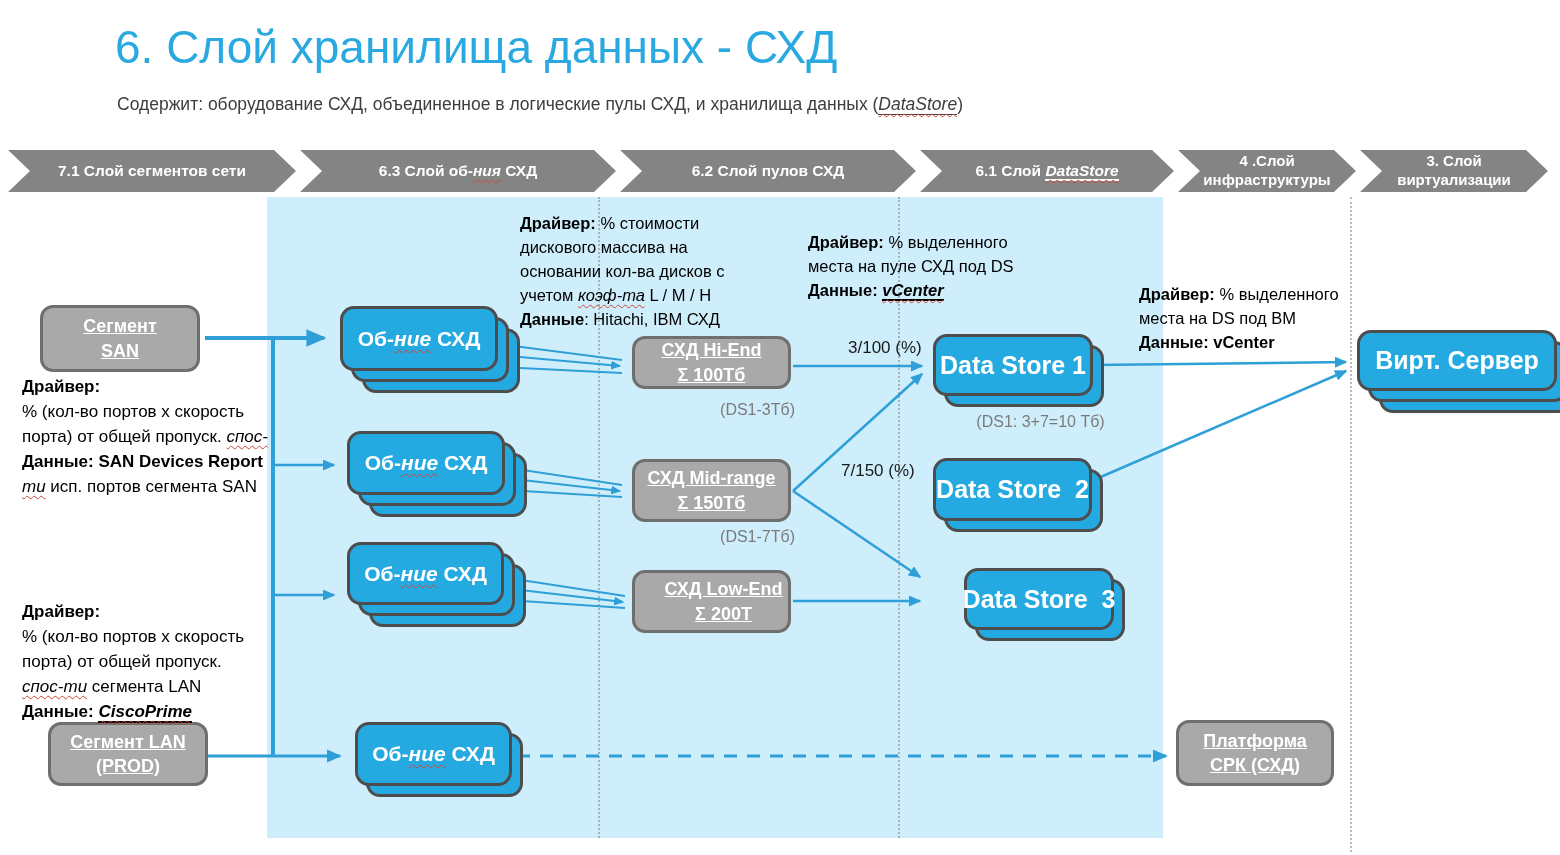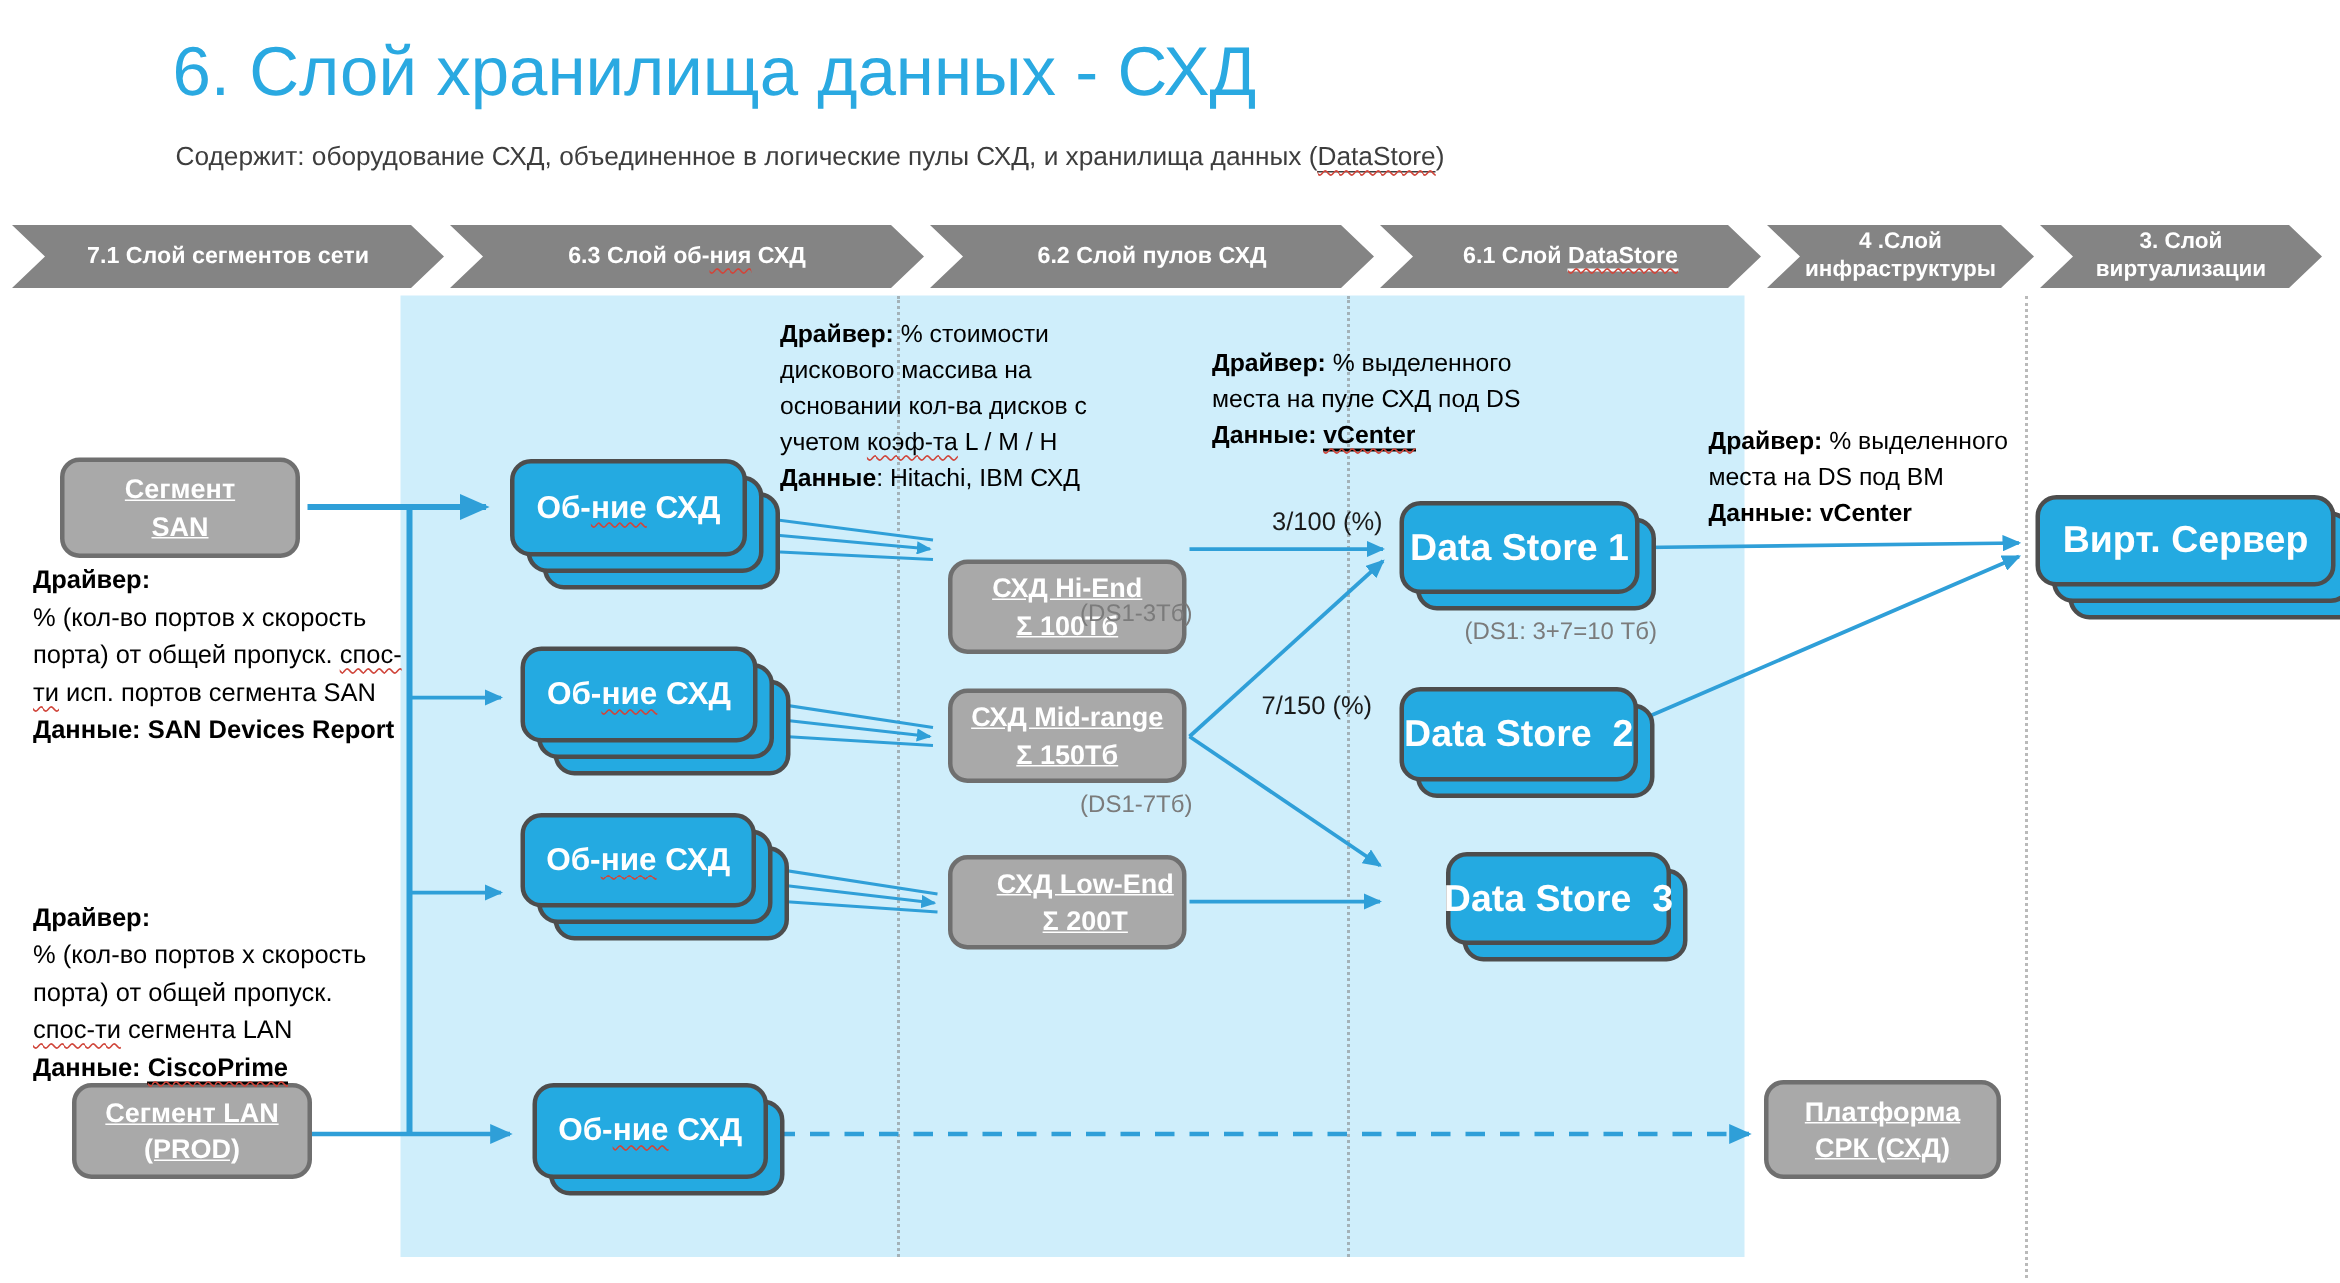--- a/index.html
+++ b/index.html
@@ -2,21 +2,21 @@
 <html><head>
 <meta charset="utf-8">
 <style>
   html,body{margin:0;padding:0;background:#fff;}
   .canvas{position:relative;width:1560px;height:855px;background:#ffffff;overflow:hidden;
           font-family:"Liberation Sans", sans-serif;color:#000;}
   
   .b{font-weight:bold;}
   .ul{border-bottom:2px solid currentColor;}
   .sq{text-decoration:underline;text-decoration-style:wavy;text-decoration-color:#d0453a;
-      text-decoration-thickness:1px;text-underline-offset:3px;}
+      text-decoration-thickness:1px;text-underline-offset:3px;font-style:italic;}
   
   .title{position:absolute;left:115px;top:20px;font-size:46px;color:#2aa9e1;letter-spacing:0;}
   .subtitle{position:absolute;left:117px;top:94px;font-size:17.5px;color:#3d3d3d;}
   
   .chev{position:absolute;top:150px;height:42px;background:#848484;color:#fff;
         display:flex;align-items:center;justify-content:center;text-align:center;
         font-weight:bold;font-size:15.5px;
         clip-path:polygon(0 0, calc(100% - 22px) 0, 100% 50%, calc(100% - 22px) 100%, 0 100%, 22px 50%);}
   .chev.twolines{flex-direction:column;font-size:15px;line-height:1.25;}
   
@@ -115,21 +115,21 @@
   </svg>
 
   <div class="graybox fs18" style="left:40px;top:305px;width:160px;height:67px;">
     <span>Сегмент</span>
       <span>SAN</span>
   </div>
   <div class="graybox fs18" style="left:48px;top:722px;width:160px;height:64px;">
     <span>Сегмент LAN</span>
       <span>(PROD)</span>
   </div>
-  <div class="graybox fs18" style="left:632px;top:336px;width:159px;height:63px;margin-top:37px;">
+  <div class="graybox fs18" style="left:632px;top:336px;width:159px;height:53px;">
     <span>СХД Hi-End</span>
       <span>Σ 100Тб</span>
   </div>
   <div class="graybox fs18" style="left:632px;top:459px;width:159px;height:63px;">
     <span>СХД Mid-range</span>
       <span>Σ 150Тб</span>
   </div>
   <div class="graybox fs18" style="left:632px;top:570px;width:159px;height:63px;padding-left:24px;">
     <span>СХД Low-End</span>
       <span>Σ 200Т</span>
@@ -198,22 +198,22 @@
   <div class="caption" style="left:698px;top:528px;width:97px;">(DS1-7Тб)</div>
   <div class="caption" style="left:968px;top:413px;width:145px;text-align:center;">(DS1: 3+7=10 Тб)</div>
 
   <div class="edge-label" style="left:848px;top:338px;">3/100 (%)</div>
   <div class="edge-label" style="left:841px;top:461px;">7/150 (%)</div>
 
   <div class="note lg" style="left:22px;top:374px;width:255px;">
       <div><span class="b">Драйвер:</span></div>
       <div><span>% (кол-во портов х скорость</span></div>
       <div><span>порта) от общей пропуск. </span><span class="sq">спос-</span></div>
+      <div><span class="b">Данные: SAN Devices Report</span></div>
       <div><span class="sq">ти</span><span> исп. портов сегмента SAN</span></div>
-      <div><span class="b">Данные: SAN Devices Report</span></div>
     </div>
   <div class="note lg" style="left:22px;top:599px;width:255px;">
       <div><span class="b">Драйвер:</span></div>
       <div><span>% (кол-во портов х скорость</span></div>
       <div><span>порта) от общей пропуск.</span></div>
       <div><span class="sq">спос-ти</span><span> сегмента LAN</span></div>
       <div><span class="b">Данные: </span><span class="b ul sq">CiscoPrime</span></div>
     </div>
   <div class="note" style="left:520px;top:211px;width:245px;">
       <div><span class="b">Драйвер:</span><span> % стоимости</span></div>

